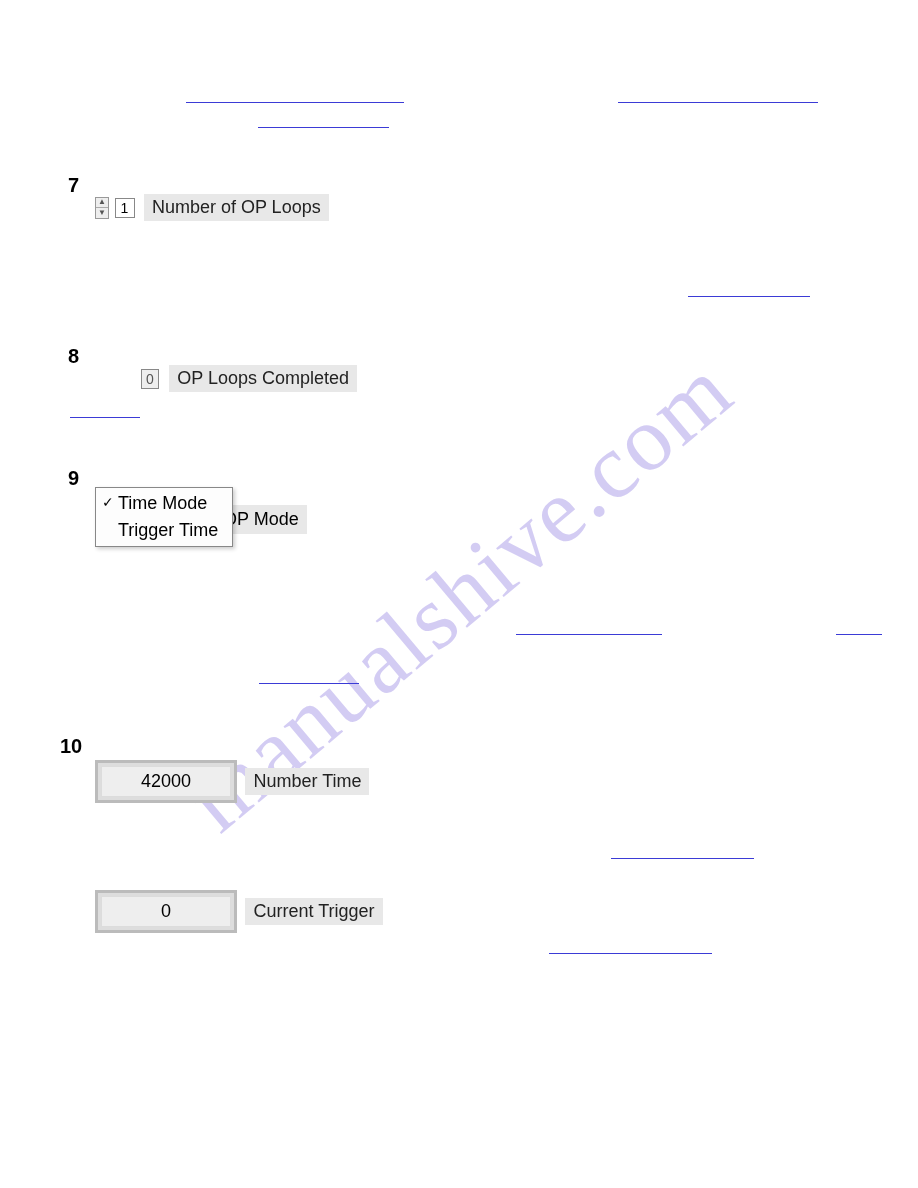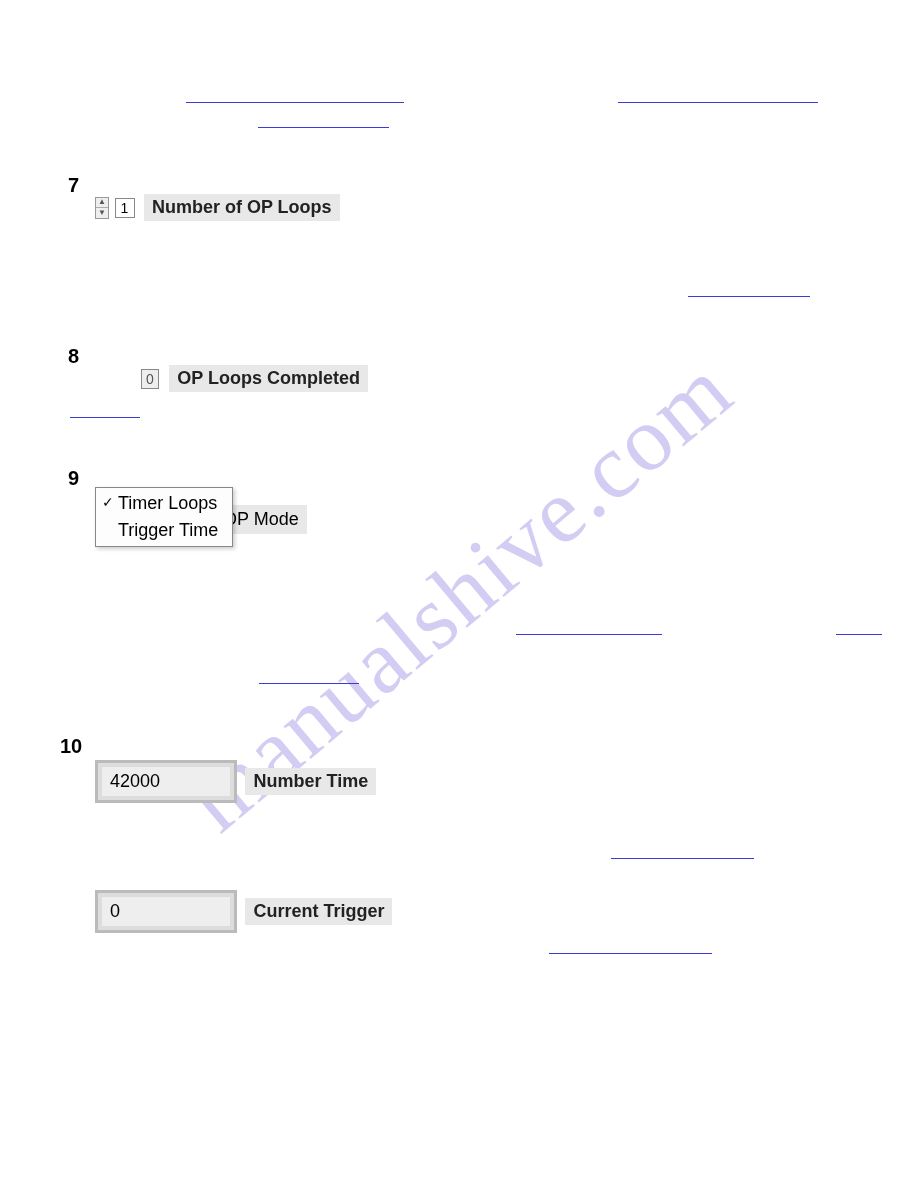--- a/index.html
+++ b/index.html
@@ -36,21 +36,20 @@
   color: #000;
 }
 .ui-block { position: absolute; z-index: 1; }
 .label-box {
   display: inline-block;
   background: #e8e8e8;
   padding: 3px 8px;
   font-size: 18px;
   color: #222;
   vertical-align: middle;
-  font-weight: bold;
 }
 .spinner {
   display: inline-flex;
   flex-direction: column;
   border: 1px solid #999;
   background: #eee;
   vertical-align: middle;
   margin-right: 2px;
 }
 .spinner .arrow {
@@ -117,21 +116,21 @@
   border: 3px solid #bbb;
   background:#ddd;
   padding: 3px;
   vertical-align: middle;
   margin-right:4px;
 }
 .big-field{
   background:#eee;
   border:1px solid #dcdcdc;
   width:130px;
-  text-align:left;
+  text-align:center;
   padding:4px 8px;
   font-size:18px;
 }
 </style>
 </head>
 <body>
 
 <div class="watermark">manualshive.com</div>
 
 <div class="underline" style="left:186px; top:102px; width:218px;"></div>
@@ -156,21 +155,21 @@
 </div>
 <div class="underline" style="left:70px; top:417px; width:70px;"></div>
 
 <div class="item-num" style="left:68px; top:467px;">9</div>
 <div class="ui-block" style="left:95px; top:487px;">
   <div class="dropdown">
     <div class="dropdown-back">OP Mode</div>
     <div class="dropdown-list">
       <div class="dropdown-item">
         <span class="check">✓</span>
-        <span>Timer Loops</span>
+        <span>Time Mode</span>
       </div>
       <div class="dropdown-item">
         <span>Trigger Time</span>
       </div>
     </div>
   </div>
 </div>
 <div class="underline" style="left:516px; top:634px; width:146px;"></div>
 <div class="underline" style="left:836px; top:634px; width:46px;"></div>
 <div class="underline" style="left:259px; top:683px; width:100px;"></div>

